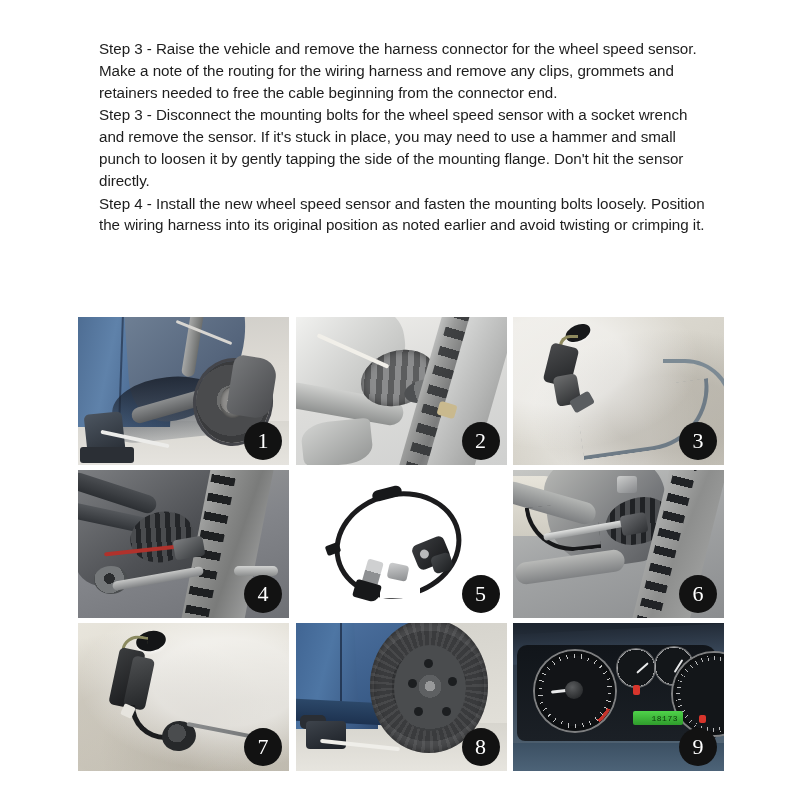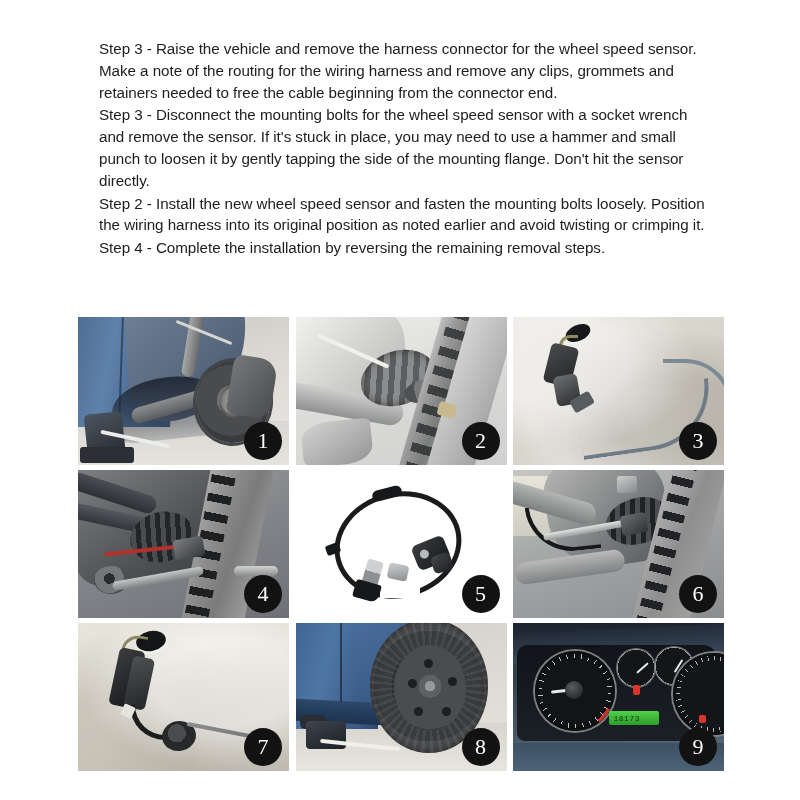--- a/index.html
+++ b/index.html
@@ -627,25 +627,25 @@
     background: radial-gradient(circle at 50% 50%, #131619 0 64%, #0e1012 64% 73%, #cacbcc 73% 87%, #9b9c9d 87% 100%);
     box-shadow: 0 0 0 2px #7f8081;
   }
   .s9 .speedoticks {
     left: 160px; top: 30px; width: 82px; height: 82px; border-radius: 50%;
     background: repeating-conic-gradient(from 130deg, rgba(255,255,255,.7) 0 1.2deg, transparent 1.2deg 10deg);
     -webkit-mask: radial-gradient(circle, transparent 0 58%, #000 58% 66%, transparent 66%);
             mask: radial-gradient(circle, transparent 0 58%, #000 58% 66%, transparent 66%);
   }
   .s9 .lcd {
-    left: 96px; top: 88px; width: 50px; height: 14px;
+    left: 120px; top: 88px; width: 50px; height: 14px;
     background: linear-gradient(180deg,#4fd34a,#2f9c2c);
     border-radius: 2px;
     display: flex; align-items: center; justify-content: flex-end;
-    padding-right: 19px; box-sizing: border-box;
+    padding-right: 5px; box-sizing: border-box;
   }
   .s9 .lcd span {
     font-family: "Liberation Mono", monospace;
     font-size: 8px; color: #0c3a0b; letter-spacing: 0.5px;
   }
   .s9 .warnlamp {
     left: 120px; top: 62px; width: 7px; height: 10px;
     background: #d8352c; border-radius: 2px;
   }
   .s9 .warnlamp2 {
@@ -659,22 +659,21 @@
 </style>
 </head>
 <body>
 
 <div class="page">
 
 
   <div class="steps">
     <p class="step-para">Step 3 - Raise the vehicle and remove the harness connector for the wheel speed sensor.  Make a note of the routing for the wiring harness and remove any clips, grommets and retainers needed to free the cable beginning from the connector end.</p>
     <p class="step-para">Step 3 - Disconnect the mounting bolts for the wheel speed sensor with a socket wrench and remove the sensor. If it's stuck in place, you may need to use a hammer and small punch to loosen it by gently tapping the side of the mounting flange. Don't hit the sensor directly.</p>
-    <p class="step-para">Step 2 - Install the new wheel speed sensor and fasten the mounting bolts loosely. Position the wiring harness into its original position as noted earlier and avoid twisting or crimping it.</p>
-    <p class="step-para">Step 4 - Complete the installation by reversing the remaining removal steps.</p>
+    <p class="step-para">Step 4 - Install the new wheel speed sensor and fasten the mounting bolts loosely. Position the wiring harness into its original position as noted earlier and avoid twisting or crimping it.</p>
   </div>
 
   <div class="grid">
 
     <div class="grid-row">
 
       <div class="cell">
         <div class="photo s1">
           <div class="layer ground"></div>
           <div class="layer bodypanel"></div>

